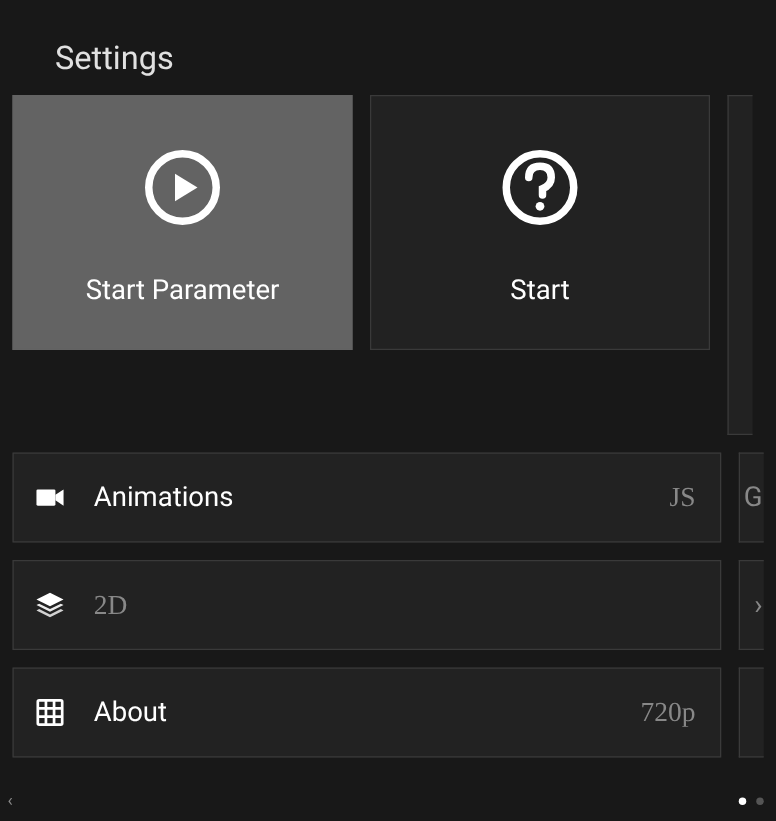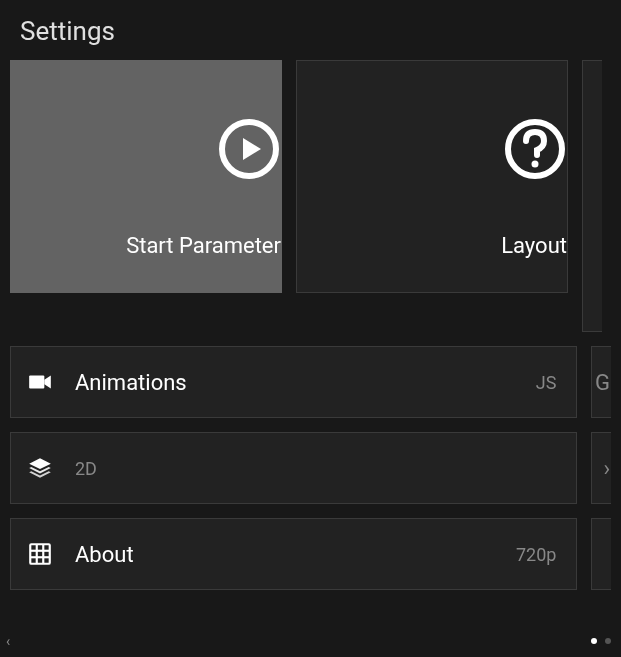--- a/index.html
+++ b/index.html
@@ -10,43 +10,44 @@
     body {
       width: 621px;
       height: 657px;
       background: #181818;
       font-family: -apple-system, BlinkMacSystemFont, "Segoe UI", Roboto, Arial, sans-serif;
       color: #e8e8e8;
       overflow: hidden;
       position: relative;
     }
     .header {
-      padding: 16px 20px 14px 20px;
+      padding: 32px 20px 14px 20px;
+      margin-left: 24px;
     }
     .header-title {
       font-size: 26px;
       font-weight: 400;
       color: #e0e0e0;
     }
     .content {
       padding: 0 10px;
     }
     .card-row {
       display: flex;
       gap: 14px;
       margin-bottom: 14px;
     }
     .card {
       width: 272px;
-      height: 233px;
+      height: 204px;
       background: #222222;
       border: 1px solid #3a3a3a;
       display: flex;
       flex-direction: column;
-      align-items: flex-end;
+      align-items: center;
       justify-content: center;
       position: relative;
       cursor: pointer;
     }
     .card.active {
       background: #636363;
       border-color: #636363;
     }
     .card-icon {
       width: 64px;
@@ -94,22 +95,23 @@
       margin-right: 20px;
       color: #fff;
       flex-shrink: 0;
     }
     .list-label {
       font-size: 22px;
       color: #fff;
       flex: 1;
     }
     .list-value {
-      font-size: 18px;
+      font-size: 22px;
       color: #888;
+      font-family: Liberation Serif, serif;
     }
     .list-peek {
       width: 20px;
       height: 72px;
       background: #222222;
       border: 1px solid #3a3a3a;
       border-right: none;
       display: flex;
       align-items: center;
       justify-content: flex-end;
@@ -171,21 +173,21 @@
     </div>
 
     <div class="card">
       <div class="card-icon">
         <svg viewBox="0 0 64 64" width="64" height="64">
           <circle cx="32" cy="32" r="27" fill="none" stroke="#fff" stroke-width="6"></circle>
           <path d="M 23 24 Q 23 15 32 15 Q 41 15 41 24 Q 41 30 34 33 L 34 38" fill="none" stroke="#fff" stroke-width="6" stroke-linecap="round"></path>
           <circle cx="32" cy="47" r="3.5" fill="#fff"></circle>
         </svg>
       </div>
-      <div class="card-label">Layout</div>
+      <div class="card-label">Start</div>
     </div>
 
     <div class="card-peek"></div>
 
   </div>
 
   <div class="list-row-wrap">
     <div class="list-row">
       <div class="list-icon">
         <svg viewBox="0 0 24 24" width="26" height="26" fill="#fff">

